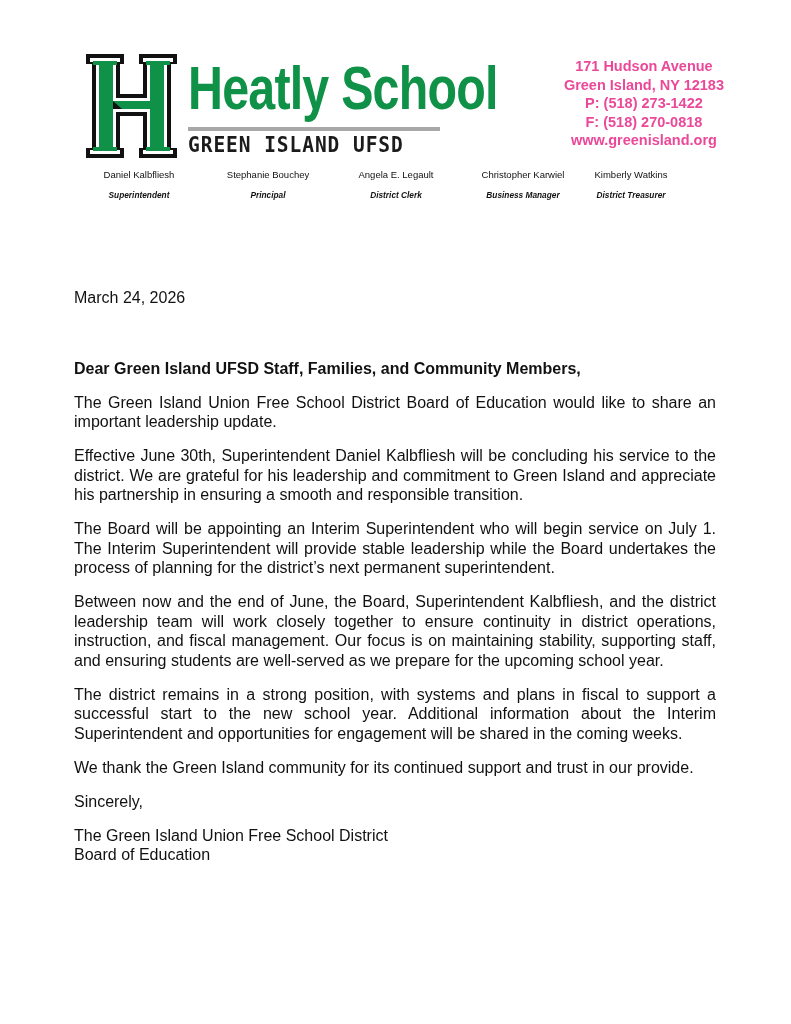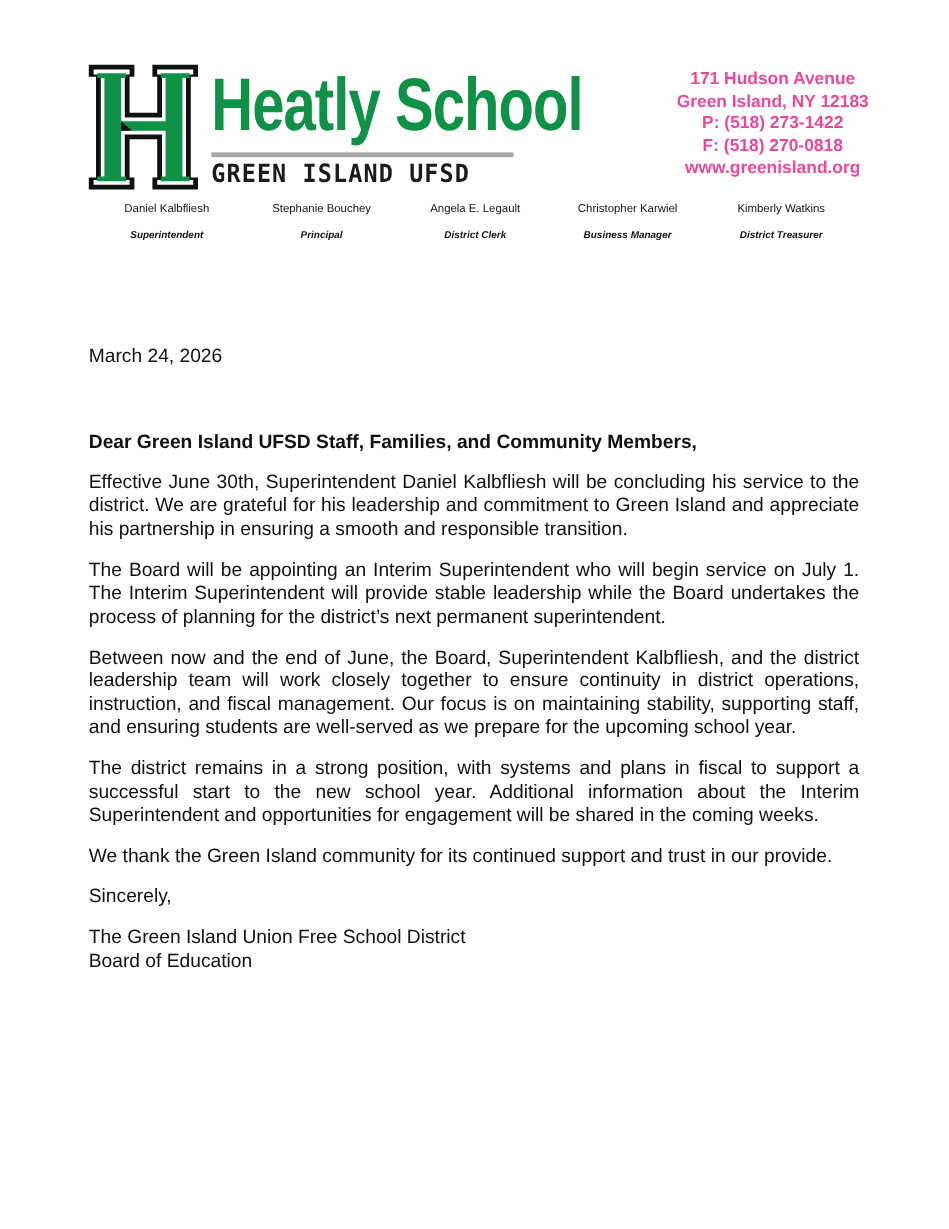--- a/index.html
+++ b/index.html
@@ -1,20 +1,20 @@
 <!DOCTYPE html>
 <html><head>
   <meta charset="utf-8">
   <style>
     html, body { margin: 0; padding: 0; background: #ffffff; }
     body { width: 791px; height: 1024px; position: relative; overflow: hidden; color: #111; }
     .page { position: absolute; left: 0; top: 0; width: 791px; height: 1024px; background: #fff; }
 
     
-    .logo { position: absolute; left: 72px; top: 52px; width: 360px; height: 110px; }
+    .logo { position: absolute; left: 84px; top: 52px; width: 360px; height: 110px; }
     .logo-h { position: absolute; left: 0; top: 0; width: 95px; height: 108px; }
     .logo-name {
       position: absolute; left: 104px; top: 2px;
       font-family: "Liberation Sans", sans-serif; font-weight: bold;
       font-size: 62px; color: #0f9147; letter-spacing: -1px;
       transform: scaleX(0.78); transform-origin: left top;
       line-height: 68px; white-space: nowrap;
     }
     .logo-rule { position: absolute; left: 104px; top: 75px; width: 252px; height: 4px; background: #a8a8a8; }
     .logo-sub {
@@ -90,29 +90,30 @@
       <div class="staff-title">Principal</div>
     </div>
     <div class="staff-item" style="left:257px;">
       <div class="staff-name">Angela E. Legault</div>
       <div class="staff-title">District Clerk</div>
     </div>
     <div class="staff-item" style="left:384px;">
       <div class="staff-name">Christopher Karwiel</div>
       <div class="staff-title">Business Manager</div>
     </div>
-    <div class="staff-item" style="left:512px;">
+    <div class="staff-item" style="left:492px;">
       <div class="staff-name">Kimberly Watkins</div>
       <div class="staff-title">District Treasurer</div>
     </div>
   </div>
 
   <div class="letter">
     <p class="date">March 24, 2026</p>
     <p class="salutation">Dear Green Island UFSD Staff, Families, and Community Members,</p>
+    <p class="para">The Green Island Union Free School District Board of Education would like to share an important leadership update.</p>
     <p class="para">Effective June 30th, Superintendent Daniel Kalbfliesh will be concluding his service to the district. We are grateful for his leadership and commitment to Green Island and appreciate his partnership in ensuring a smooth and responsible transition.</p>
     <p class="para">The Board will be appointing an Interim Superintendent who will begin service on July 1. The Interim Superintendent will provide stable leadership while the Board undertakes the process of planning for the district’s next permanent superintendent.</p>
     <p class="para">Between now and the end of June, the Board, Superintendent Kalbfliesh, and the district leadership team will work closely together to ensure continuity in district operations, instruction, and fiscal management. Our focus is on maintaining stability, supporting staff, and ensuring students are well-served as we prepare for the upcoming school year.</p>
     <p class="para">The district remains in a strong position, with systems and plans in fiscal to support a successful start to the new school year. Additional information about the Interim Superintendent and opportunities for engagement will be shared in the coming weeks.</p>
     <p class="para">We thank the Green Island community for its continued support and trust in our provide.</p>
     <p class="closing">Sincerely,</p>
     <div class="signature">
       <div>The Green Island Union Free School District</div>
       <div>Board of Education</div>
     </div>

